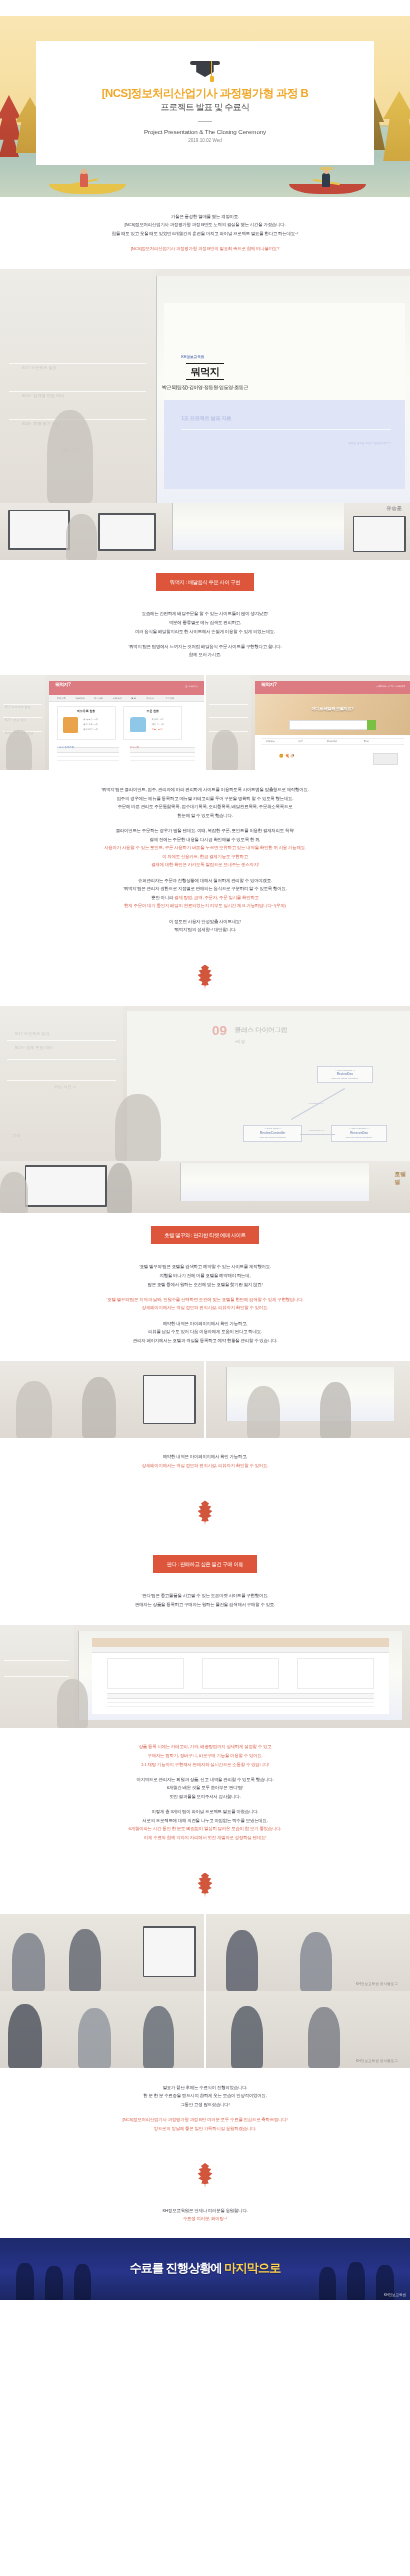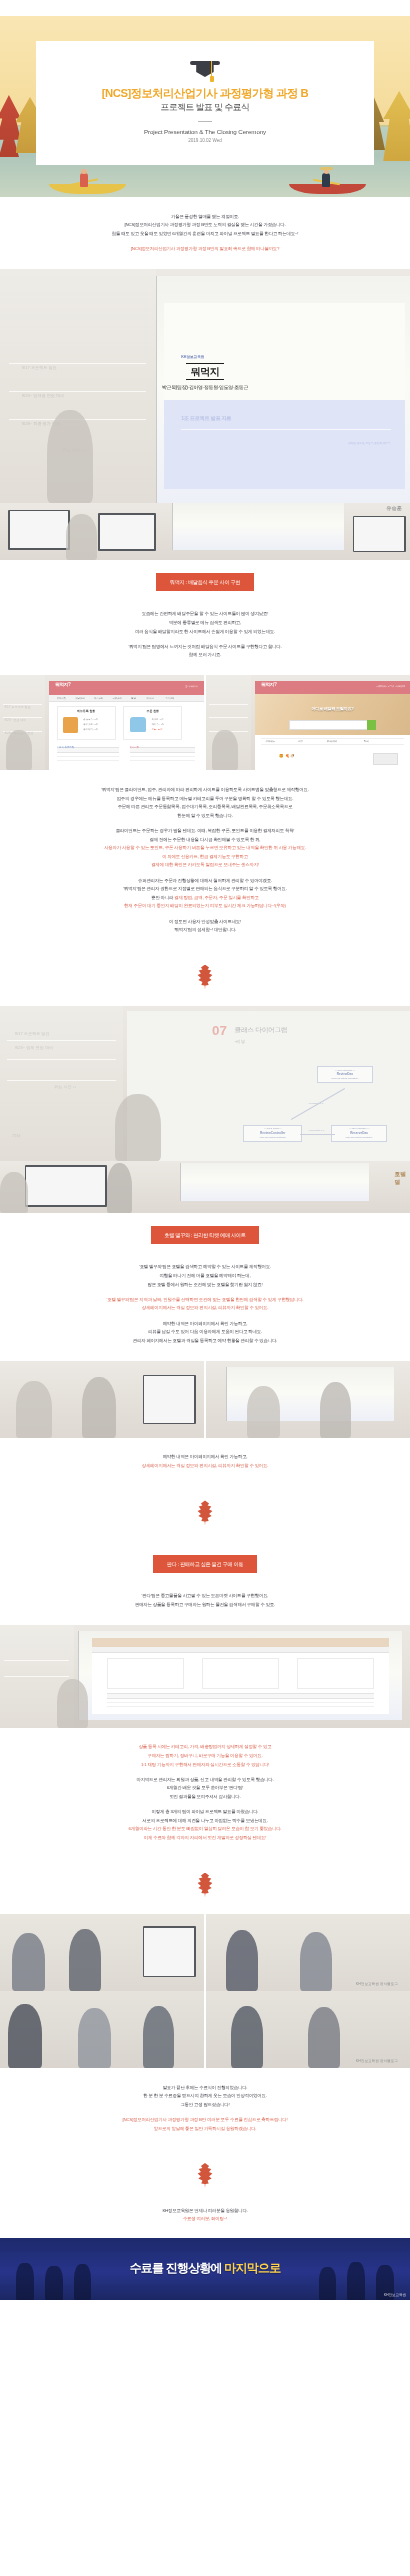--- a/index.html
+++ b/index.html
@@ -418,21 +418,21 @@
     <div class="wboard" style="width:30%;">
       <div class="wb-line" style="top:22%"></div>
       <div class="wb-line" style="top:34%"></div>
       <div class="wb-line" style="top:48%"></div>
       <div class="scribble" style="left:12%;top:16%;">9/17  프로젝트 발표</div>
       <div class="scribble" style="left:12%;top:25%;">9/23~ 업체 면접 대비</div>
       <div class="scribble" style="left:44%;top:50%;">쉬는 시간 ♪♩</div>
       <div class="scribble" style="left:10%;top:82%;">기타</div>
     </div>
     <div class="cd" style="position:absolute;left:31%;right:0;top:3%;bottom:0;">
-      <div class="cd-num">07</div>
+      <div class="cd-num">09</div>
       <div class="cd-title">클래스 다이어그램</div>
       <div class="cd-sub">-리뷰</div>
 
       <div class="node" style="left:67%;top:37%;width:20%;">
         <span>&lt;&lt;Java Interface&gt;&gt;</span><br>
         <b style="font-size:3.1px;color:#8d99bf;">ReviewDao</b><br>
         <span>com.pck.hotels.repository</span>
       </div>
       <div class="node" style="left:72%;top:76%;width:20%;">
         <span>&lt;&lt;Java Interface&gt;&gt;</span><br>

